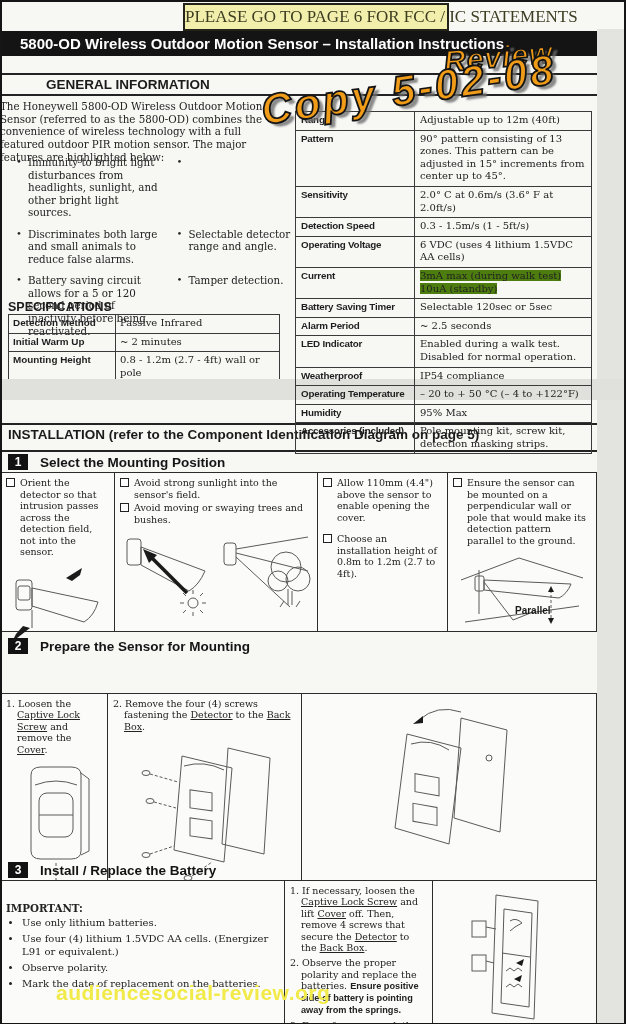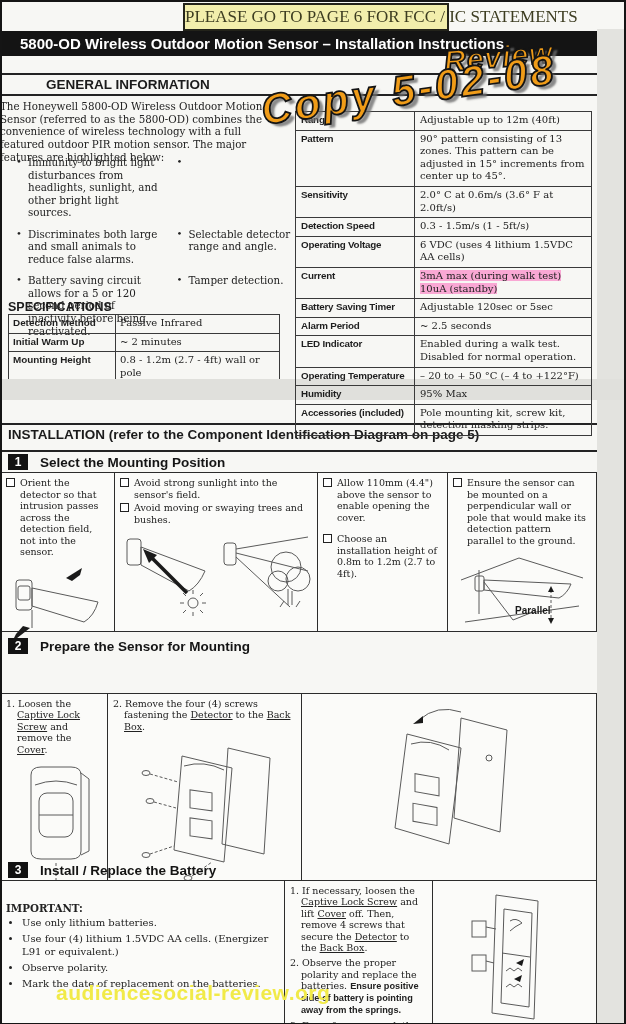--- a/index.html
+++ b/index.html
@@ -38,21 +38,21 @@
   #gi-features{position:absolute;left:16px;top:156px;width:276px;}
   .feat-row{display:flex;margin-bottom:9px;}
   .feat-cell{font-size:10.3px;line-height:1.22;display:flex;}
   .feat-cell.l{width:152px;margin-right:14px;}
   .feat-cell.r{width:120px;}
   .blt{flex:none;width:12px;font-size:10px;}
   
   #spec-right{position:absolute;left:295px;top:111px;width:297px;border-collapse:collapse;z-index:2;}
   #spec-right td{border:1.3px solid #3a3a3a;padding:2px 5px 3px;vertical-align:top;font-size:10px;line-height:1.26;}
   #spec-right td.lbl{width:108px;font-family:"Liberation Sans",sans-serif;font-weight:bold;font-size:9.8px;letter-spacing:-0.2px;color:#1e1e1e;margin-top:44px;}
-  .hl{background:#f9a8d4;}
+  .hl{background:#4d7c0f;}
   
   #specs-head{position:absolute;left:8px;top:300px;font-size:12.5px;}
   #specs-table{position:absolute;left:8px;top:314px;width:272px;border-collapse:collapse;}
   #specs-table td{border:1.3px solid #3a3a3a;padding:2px 4px 3px;font-size:10px;line-height:1.25;vertical-align:top;}
   #specs-table td.lbl{width:98px;font-family:"Liberation Sans",sans-serif;font-weight:bold;font-size:9.9px;color:#1e1e1e;}
   .gray-band{position:absolute;left:0;top:379px;width:626px;height:21px;background:#e0e0dc;}
   
   #inst-head{position:absolute;left:8px;top:427px;font-size:13.5px;}
   .sec-head{position:absolute;left:8px;display:flex;align-items:center;gap:12px;z-index:3;}
   .numbox{background:#121212;color:#fff;font-family:"Liberation Sans",sans-serif;font-weight:bold;
@@ -158,32 +158,36 @@
     <tr>
           <td class="lbl">Operating Voltage</td>
           <td>6 VDC (uses 4 lithium 1.5VDC AA cells)</td>
         </tr>
     <tr>
           <td class="lbl">Current</td>
           <td><span class="hl">3mA max (during walk test) 10uA (standby)</span></td>
         </tr>
     <tr>
           <td class="lbl">Battery Saving Timer</td>
-          <td>Adjustable 120sec or 5sec</td>
+          <td>Selectable 120sec or 5sec</td>
         </tr>
     <tr>
           <td class="lbl">Alarm Period</td>
           <td>~ 2.5 seconds</td>
         </tr>
     <tr>
           <td class="lbl">LED Indicator</td>
           <td>
             <div>Enabled during a walk test.</div>
             <div>Disabled for normal operation.</div>
           </td>
+        </tr>
+    <tr>
+          <td class="lbl">Weatherproof</td>
+          <td>IP54 compliance</td>
         </tr>
     <tr>
           <td class="lbl">Operating Temperature</td>
           <td>– 20 to + 50 °C (– 4 to +122°F)</td>
         </tr>
     <tr>
           <td class="lbl">Humidity</td>
           <td>95% Max</td>
         </tr>
     <tr>

